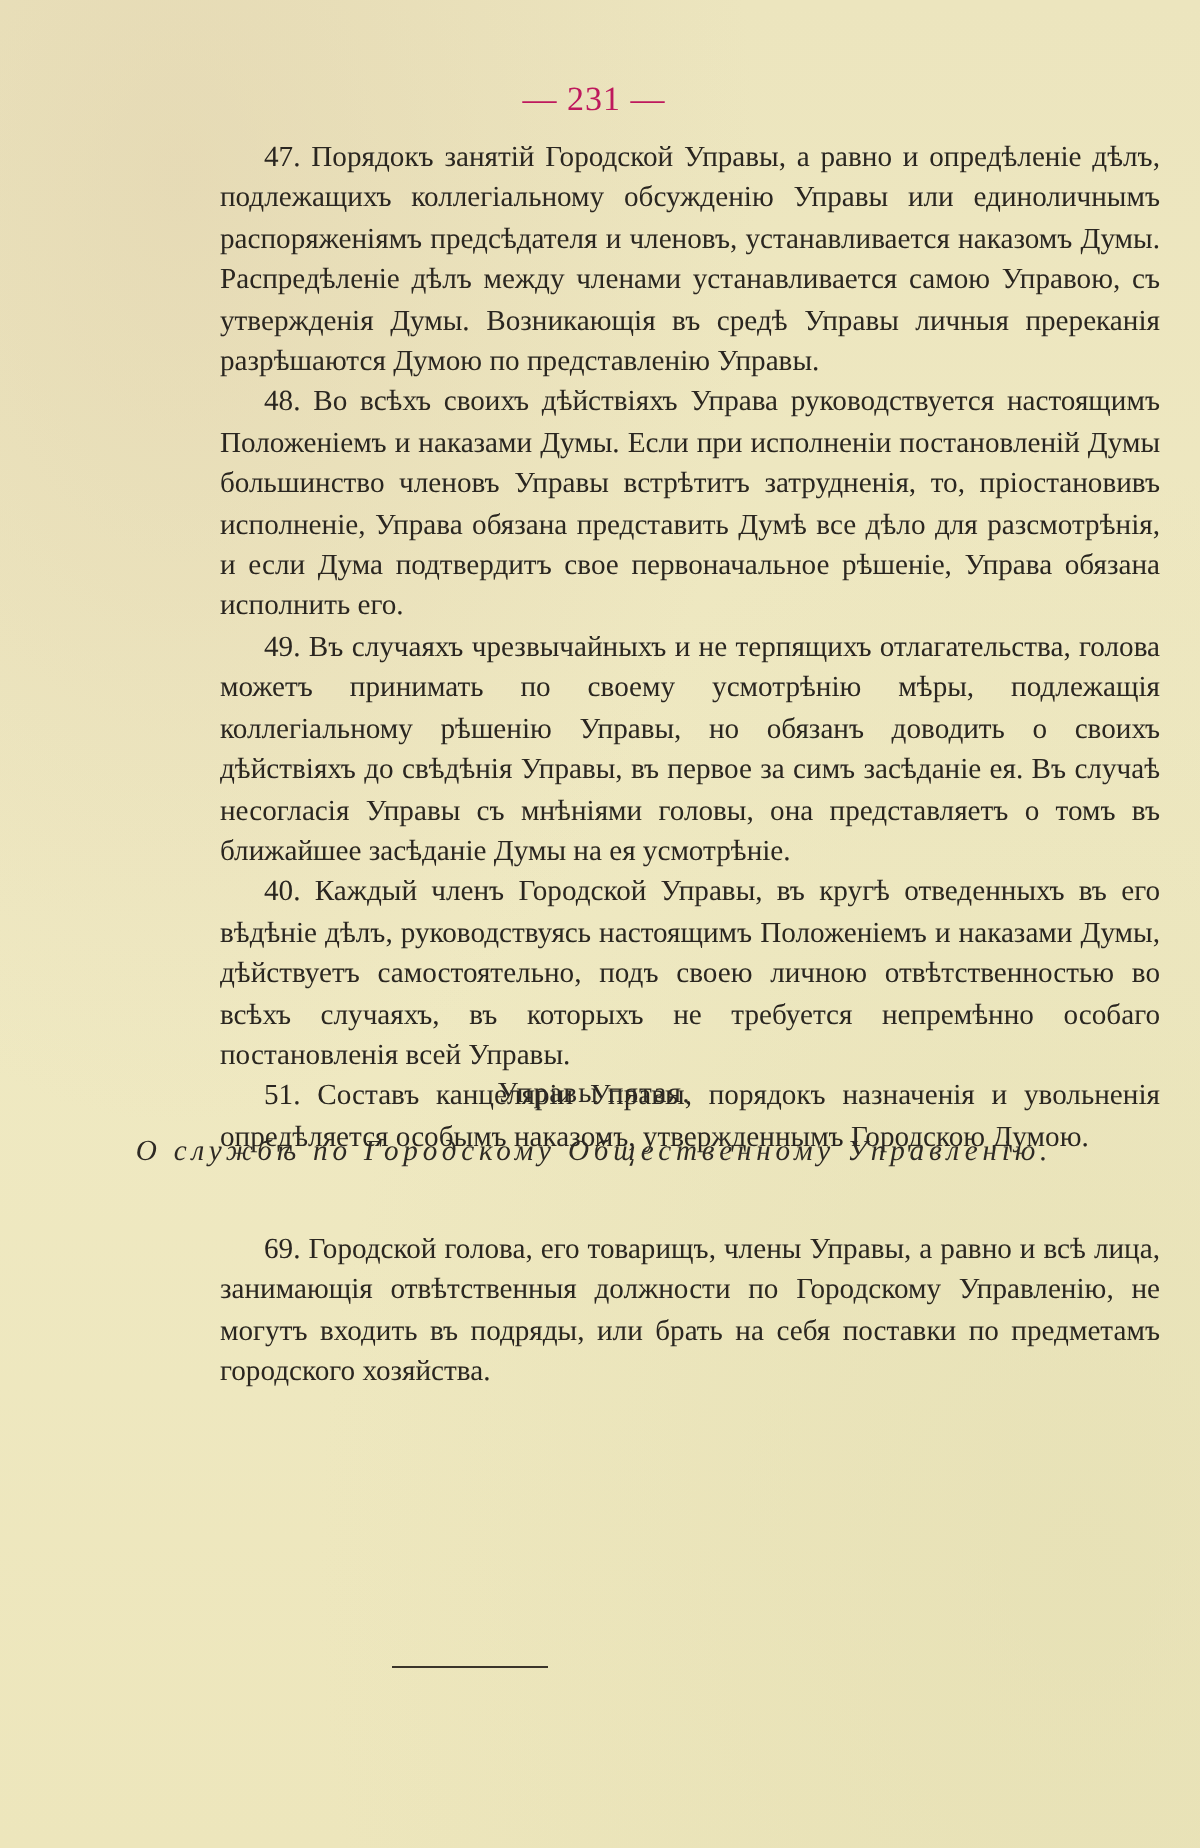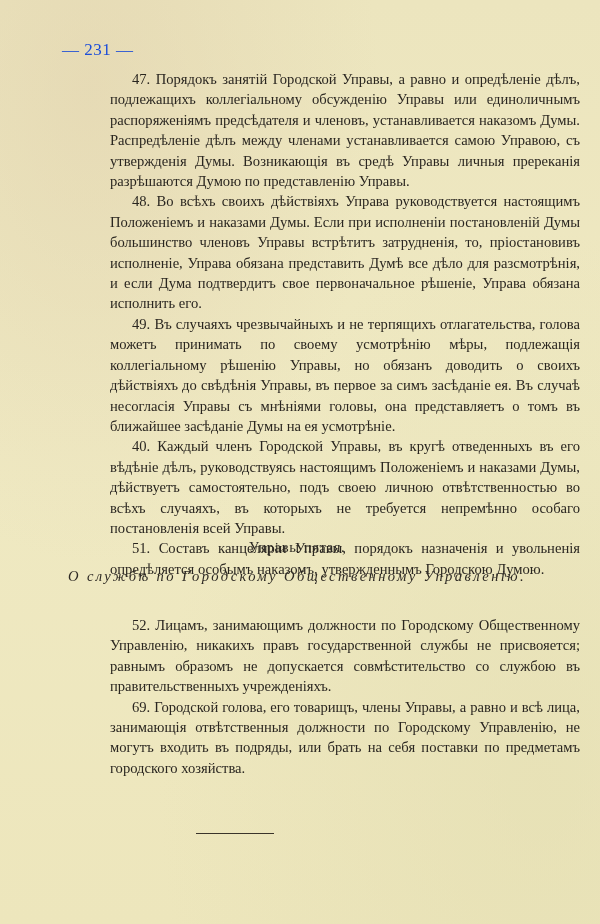--- a/index.html
+++ b/index.html
@@ -23,24 +23,24 @@
     position: absolute;
     left: 62px;
     top: 0;
     width: 470px;
   }
   .page-number {
     position: absolute;
     top: 40px;
     left: 0;
     width: 100%;
-    text-align: left;
+    text-align: center;
     font-size: 17px;
     letter-spacing: 0.5px;
-    color: #1d4ed8;
+    color: #be185d;
   }
   .body-text {
     position: absolute;
     left: 0;
     width: 470px;
     font-size: 14.6px;
     line-height: 20.4px;
     text-align: justify;
     text-align-last: left;
     margin-left: 48px;
@@ -95,19 +95,18 @@
     <p class="para">48. Во всѣхъ своихъ дѣйствіяхъ Управа руководствуется настоящимъ Положеніемъ и наказами Думы. Если при исполненіи постановленій Думы большинство членовъ Управы встрѣтитъ затрудненія, то, пріостановивъ исполненіе, Управа обязана представить Думѣ все дѣло для разсмотрѣнія, и если Дума подтвердитъ свое первоначальное рѣшеніе, Управа обязана исполнить его.</p>
     <p class="para">49. Въ случаяхъ чрезвычайныхъ и не терпящихъ отлагательства, голова можетъ принимать по своему усмотрѣнію мѣры, подлежащія коллегіальному рѣшенію Управы, но обязанъ доводить о своихъ дѣйствіяхъ до свѣдѣнія Управы, въ первое за симъ засѣданіе ея. Въ случаѣ несогласія Управы съ мнѣніями головы, она представляетъ о томъ въ ближайшее засѣданіе Думы на ея усмотрѣніе.</p>
     <p class="para">40. Каждый членъ Городской Управы, въ кругѣ отведенныхъ въ его вѣдѣніе дѣлъ, руководствуясь настоящимъ Положеніемъ и наказами Думы, дѣйствуетъ самостоятельно, подъ своею личною отвѣтственностью во всѣхъ случаяхъ, въ которыхъ не требуется непремѣнно особаго постановленія всей Управы.</p>
     <p class="para">51. Составъ канцеляріи Управы, порядокъ назначенія и увольненія опредѣляется особымъ наказомъ, утвержденнымъ Городскою Думою.</p>
   </div>
 
   <div class="chapter-number">Управы пятая.</div>
   <div class="chapter-title">О службѣ по Городскому Общественному Управленію.</div>
 
   <div class="body-text block2">
-    <p class="para">52. Лицамъ, занимающимъ должности по Городскому Общественному Управленію, никакихъ правъ государственной службы не присвояется; равнымъ образомъ не допускается совмѣстительство со службою въ правительственныхъ учрежденіяхъ.</p>
     <p class="para">69. Городской голова, его товарищъ, члены Управы, а равно и всѣ лица, занимающія отвѣтственныя должности по Городскому Управленію, не могутъ входить въ подряды, или брать на себя поставки по предметамъ городского хозяйства.</p>
   </div>
 
 </div>
 
 <div class="end-rule"></div>
 
 </body></html>

